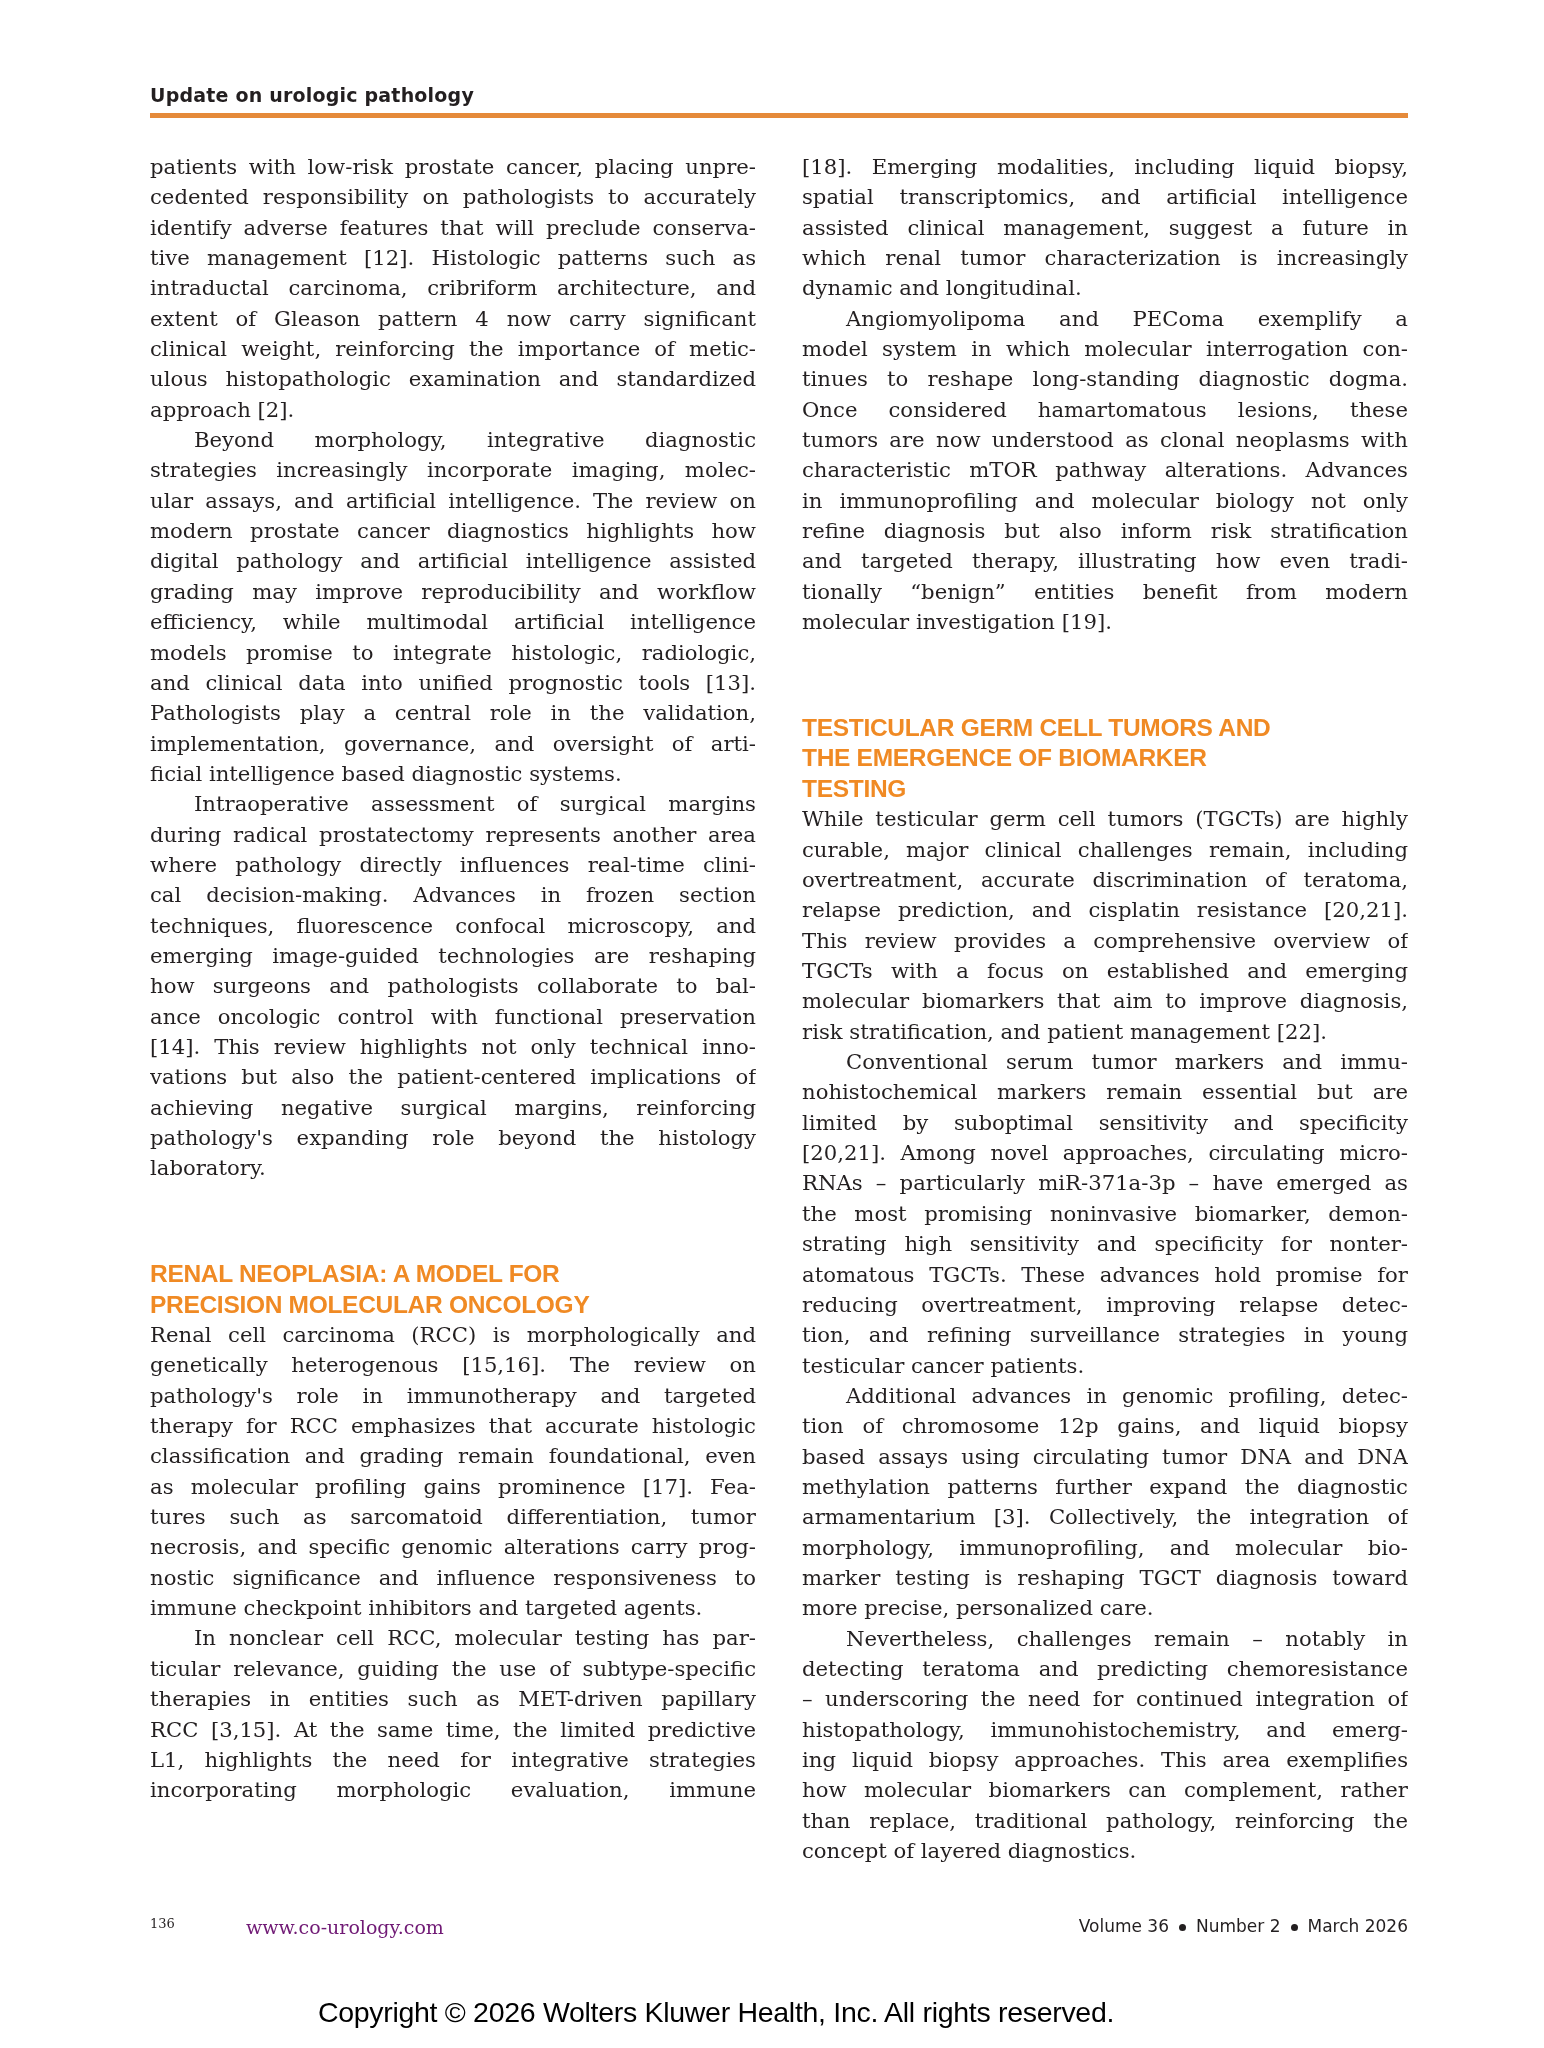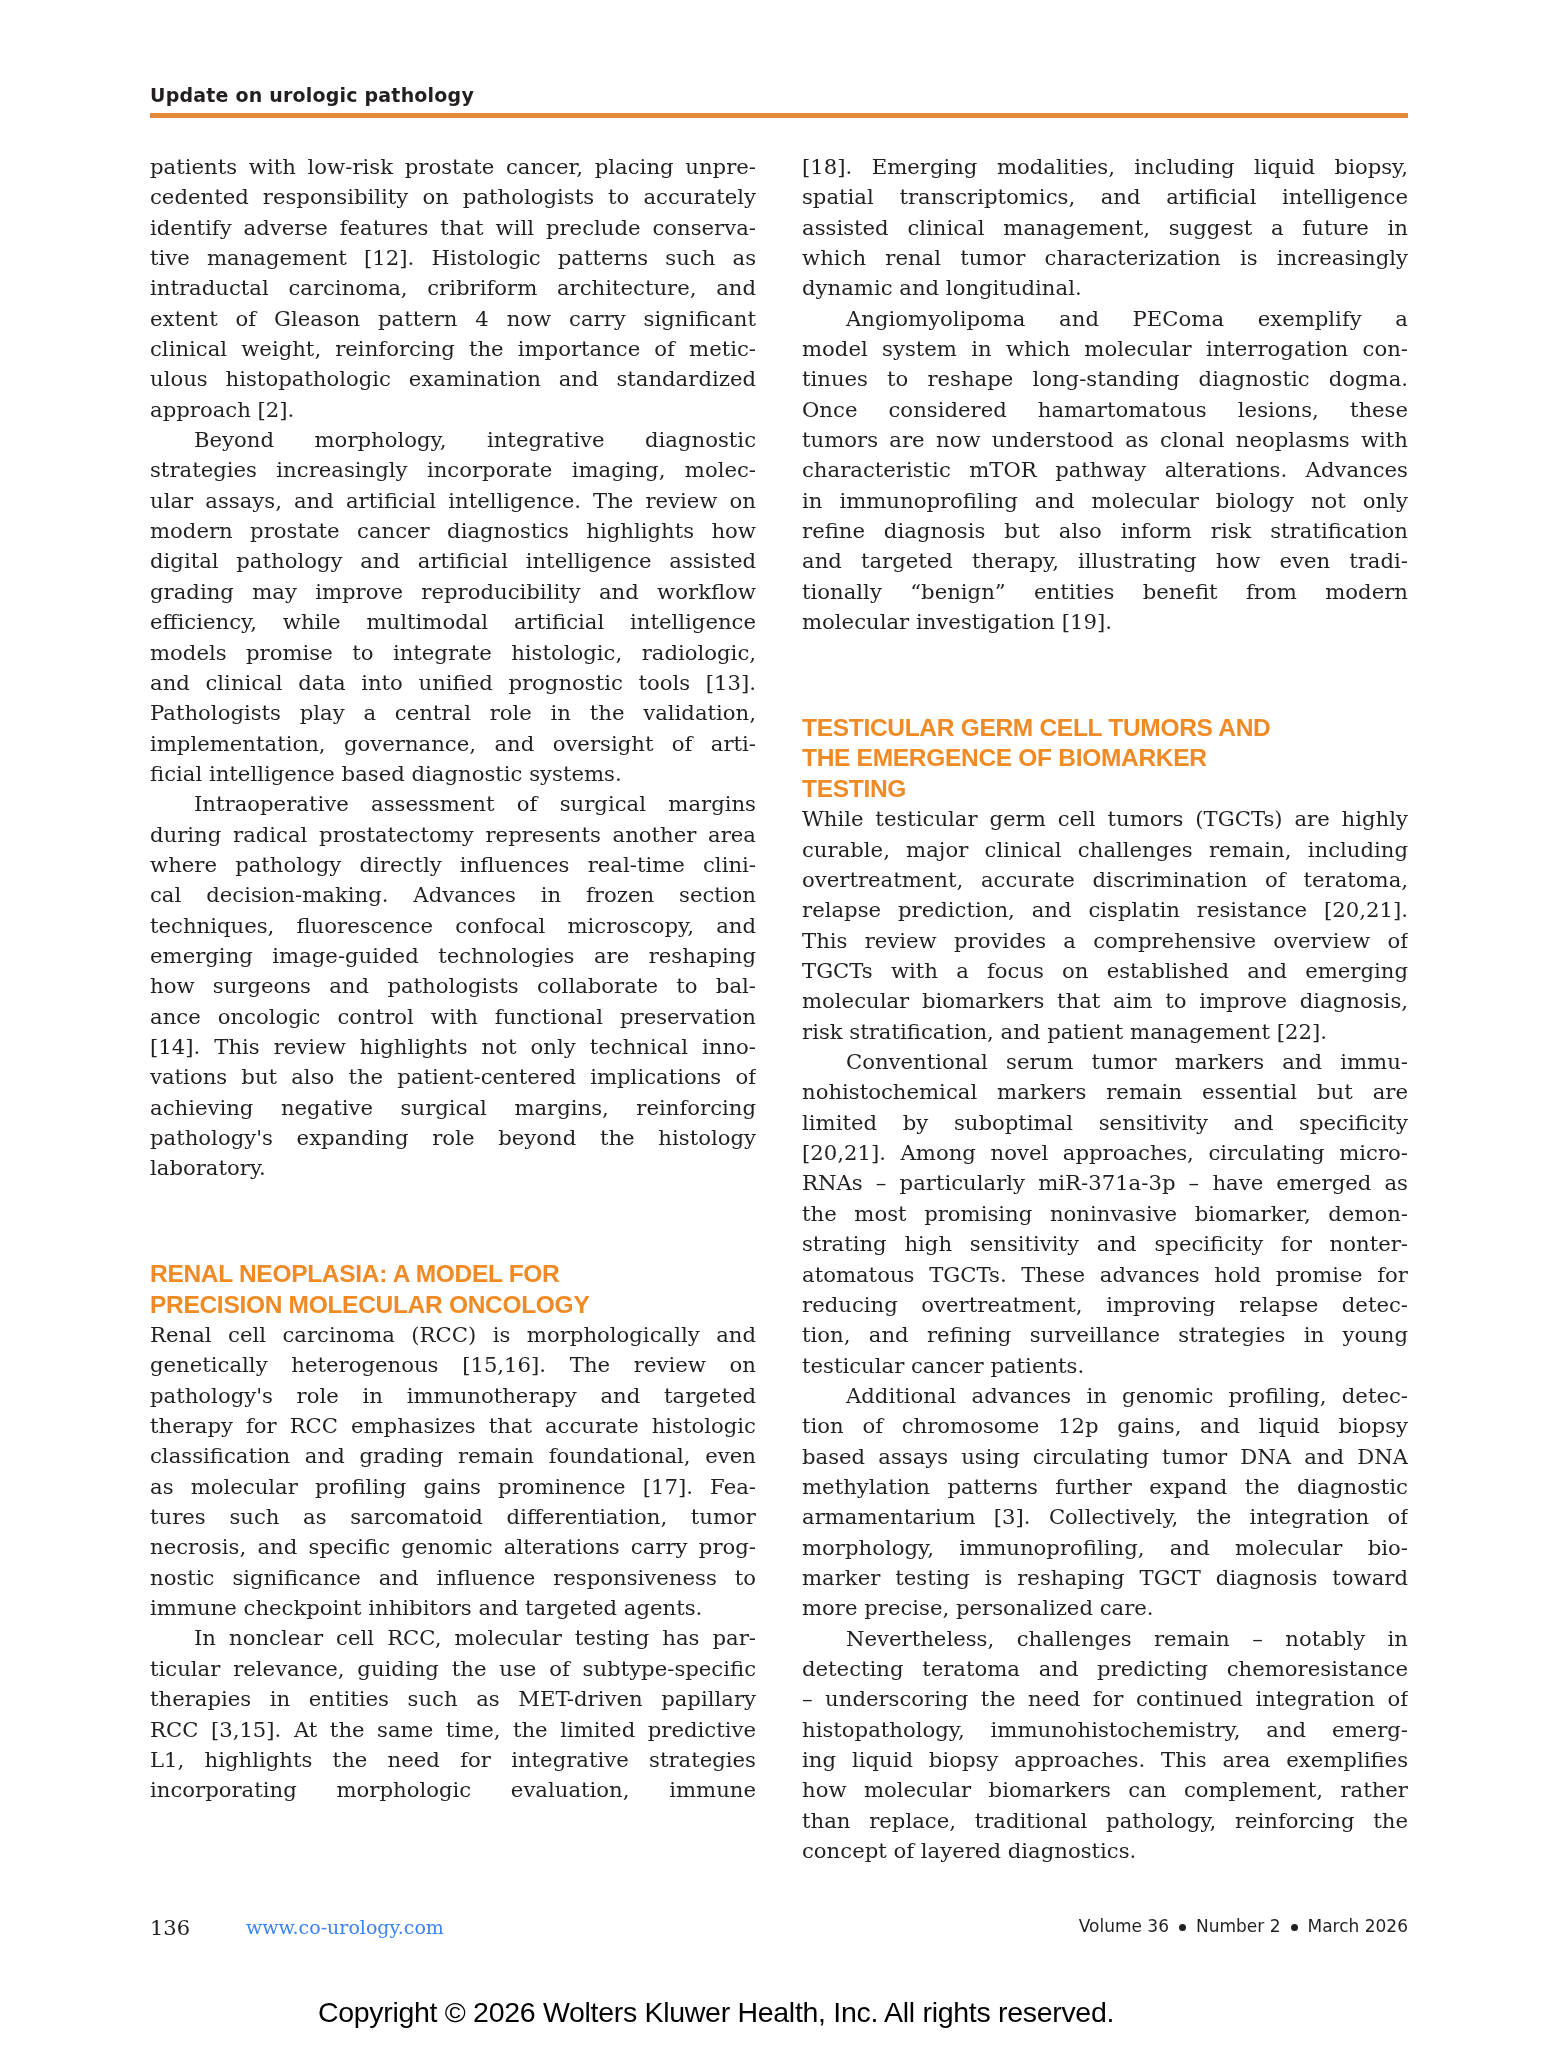--- a/index.html
+++ b/index.html
@@ -8,22 +8,22 @@
   .head-rule { position:absolute; left:150px; top:113px; width:1258px; height:5px; background:#e58a3a; }
   .col { position:absolute; top:152px; width:606px; font-family:"DejaVu Serif", serif; font-size:21.2px; color:#231f20; }
   .col.left { left:150px; }
   .col.right { left:802px; }
   .ln { display:block; height:30.35px; line-height:30.35px; white-space:nowrap; text-align:justify; text-align-last:justify; overflow:hidden; }
   .ln.last { text-align-last:left; }
   .ln.indent { padding-left:44px; }
   .gap { display:block; height:30.35px; }
   .gap2 { display:block; height:45px; }
   .heading { display:block; font-family:"Liberation Sans", sans-serif; font-weight:bold; font-size:24.5px; color:#f08a24; line-height:30.5px; letter-spacing:-0.3px; white-space:nowrap; }
-  .footer-page { position:absolute; left:150px; top:1916px; font-family:"DejaVu Serif", serif; font-size:21px; color:#231f20; }
-  .footer-url { position:absolute; left:246px; top:1916px; font-family:"DejaVu Serif", serif; font-size:19px; color:#3b82f6; }
+  .footer-page { position:absolute; left:150px; top:1916px; font-family:"DejaVu Serif", serif; font-size:13px; color:#231f20; }
+  .footer-url { position:absolute; left:246px; top:1916px; font-family:"DejaVu Serif", serif; font-size:19px; color:#701a75; }
   .footer-issue { position:absolute; right:136px; top:1916px; font-family:"DejaVu Sans", sans-serif; font-size:17px; color:#231f20; }
   .footer-issue .dot { display:inline-block; width:7px; height:7px; border-radius:50%; background:#231f20; margin:0 10px; vertical-align:middle; }
   .copyright { position:absolute; left:0; width:1432px; top:1996px; text-align:center; font-family:"Liberation Sans", sans-serif; font-size:28.5px; color:#000; letter-spacing:-0.3px; }
 </style>
 </head>
 <body>
 
 <div class="running-head">Update on urologic pathology</div>
 <div class="head-rule"></div>
 

